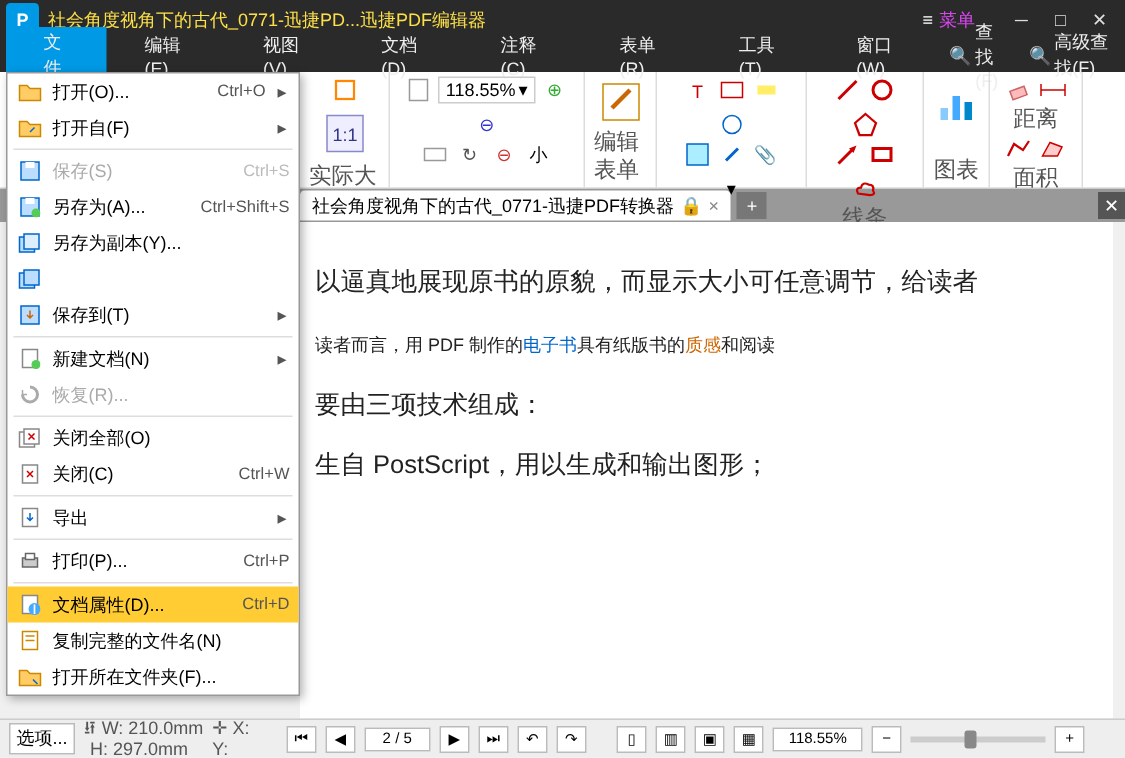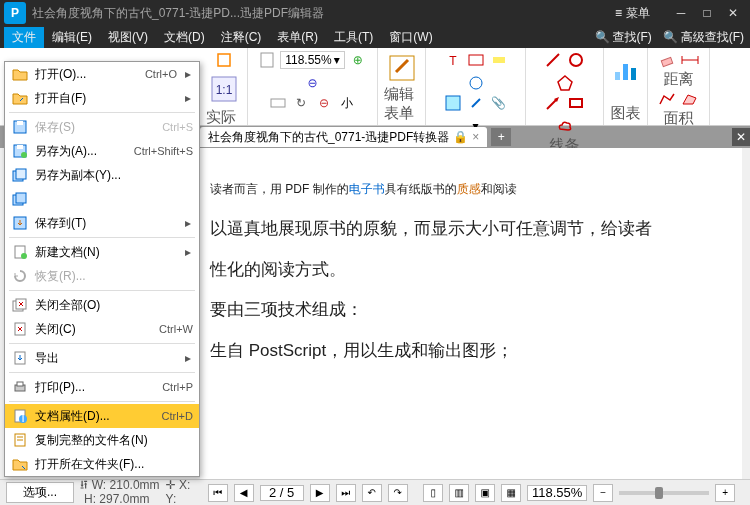--- a/index.html
+++ b/index.html
@@ -1,55 +1,55 @@
 <!DOCTYPE html>
 <html><head>
 <meta charset="utf-8">
 <style>
 *{margin:0;padding:0;box-sizing:border-box;font-family:"Microsoft YaHei",Arial,sans-serif;font-size:12px}
 body{width:750px;height:505px;background:#f0f0f0;overflow:hidden;position:relative}
 .titlebar{height:26px;background:#2a2a2a;color:#fff;display:flex;align-items:center;padding:0 4px}
 .logo{width:22px;height:22px;background:#0099e5;border-radius:3px;display:flex;align-items:center;justify-content:center;color:#fff;font-weight:bold;margin-right:6px}
-.title{flex:1;color:#a3a3a3}
-.menu-label{margin-right:18px;color:#e5e5e5;cursor:pointer}
+.title{flex:1;color:#fde047}
+.menu-label{margin-right:18px;color:#d946ef;cursor:pointer}
 .win-btn{width:26px;height:20px;display:flex;align-items:center;justify-content:center;color:#ddd;cursor:pointer}
 .menubar{height:22px;background:#2a2a2a;display:flex;align-items:center;padding-left:4px}
-.menubar .mitem{color:#eee;padding:2px 8px;cursor:pointer}
+.menubar .mitem{color:#eee;padding:2px 25px;cursor:pointer}
 .menubar .mitem.active{background:#0099e5}
 .menubar .spacer{flex:1}
 .find-btn{color:#eee;padding:2px 6px;cursor:pointer;display:flex;align-items:center;gap:2px}
 .ribbon{height:78px;background:#fff;border-bottom:1px solid #ccc;display:flex;padding-left:200px}
 .ribbon-group{border-right:1px solid #ddd;padding:2px 6px;display:flex;flex-direction:column;align-items:center;justify-content:space-between}
 .rg-icons{display:flex;flex-wrap:wrap;gap:3px;align-items:center;justify-content:center}
 .rg-label{font-size:15px;color:#555;text-align:left}
 .ric{width:20px;height:20px;display:flex;align-items:center;justify-content:center}
 .ric-lg{width:38px;height:38px}
 .zoom-box{display:flex;align-items:center;gap:2px;border:1px solid #ccc;padding:1px 4px}
 .tabbar{height:22px;background:#999;display:flex;align-items:center;padding-left:200px}
 .tab{background:#fff;height:20px;padding:0 8px;display:flex;align-items:center;gap:4px;border-radius:3px 3px 0 0}
 .tab-add{width:20px;height:18px;background:#777;margin-left:4px;display:flex;align-items:center;justify-content:center;color:#fff;cursor:pointer}
 .tab-close{margin-left:auto;width:18px;height:18px;background:#555;color:#fff;display:flex;align-items:center;justify-content:center;cursor:pointer}
 .doc{position:absolute;left:200px;top:148px;right:8px;bottom:26px;background:#fff;padding:20px 0 0 0}
 .doc p{font-size:17px;color:#222;line-height:2.4;padding:0 10px}
 .doc .kw1{color:#0066cc}
 .doc .kw2{color:#cc6600}
-.file-menu{position:absolute;left:4px;top:61px;width:196px;background:#fff;border:1px solid #999;box-shadow:2px 2px 6px rgba(0,0,0,0.3);z-index:10}
+.file-menu{position:absolute;left:4px;top:48px;width:196px;background:#fff;border:1px solid #999;box-shadow:2px 2px 6px rgba(0,0,0,0.3);z-index:10}
 .fm-item{height:24px;display:flex;align-items:center;padding:0 6px;cursor:pointer;gap:6px}
 .fm-item.disabled{color:#aaa}
 .fm-item.highlighted{background:#ffcc33}
 .fm-icon{width:18px;height:16px;display:flex;align-items:center;justify-content:center;flex-shrink:0}
 .fm-label{flex:1}
 .fm-shortcut{font-size:11px;color:#555}
 .fm-item.disabled .fm-shortcut{color:#bbb}
 .fm-arrow{width:10px;text-align:center;color:#555}
 .fm-sep{height:1px;background:#ddd;margin:2px 4px}
 .statusbar{position:absolute;bottom:0;left:0;right:0;height:26px;background:#eee;border-top:1px solid #ccc;display:flex;align-items:center;padding:0 6px;gap:6px}
 .sb-btn{width:20px;height:18px;border:1px solid #bbb;background:#fff;display:flex;align-items:center;justify-content:center;cursor:pointer;font-size:10px}
 .sb-info{font-size:10px;color:#555;line-height:1.1}
-.sb-input{width:44px;height:16px;border:1px solid #bbb;text-align:center;font-size:13px}
+.sb-input{width:44px;height:16px;border:1px solid #bbb;text-align:center;font-size:10px}
 .sb-slider{width:90px;height:4px;background:#ccc;position:relative}
 .sb-slider::after{content:"";position:absolute;left:40%;top:-4px;width:8px;height:12px;background:#888;border-radius:2px}
 svg{display:block}
 </style>
 </head>
 <body>
 
 <div class="titlebar">
   <div class="logo">P</div>
   <div class="title">社会角度视角下的古代_0771-迅捷PD...迅捷PDF编辑器</div>
@@ -74,21 +74,21 @@
       <span>🔍</span>
       <span>查找(F)</span>
     </div>
   <div class="find-btn">
       <span>🔍</span>
       <span>高级查找(F)</span>
     </div>
 </div>
 
 <div class="ribbon">
-  <div class="ribbon-group" style="width:48px">
+  <div class="ribbon-group" style="width:60px">
     <div class="rg-icons">
         <div class="ric">
           <svg width="20" height="20">
             <rect x="4" y="4" width="12" height="12" fill="none" stroke="#f80" stroke-width="1.5"></rect>
           </svg>
         </div>
       </div>
     <div class="rg-icons">
         <div class="ric ric-lg">
           <svg width="30" height="30">
@@ -257,23 +257,22 @@
   <div class="tab">
     <span>社会角度视角下的古代_0771-迅捷PDF转换器</span>
     <span>🔒</span>
     <span style="color:#888">×</span>
   </div>
   <div class="tab-add">+</div>
   <div class="tab-close">✕</div>
 </div>
 
 <div class="doc">
+  <p>以逼真地展现原书的原貌，而显示大小可任意调节，给读者</p>
   <p><span>读者而言，用 PDF 制作的</span><span class="kw1">电子书</span><span>具有纸版书的</span><span class="kw2">质感</span><span>和阅读</span></p>
-  <p>以逼真地展现原书的原貌，而显示大小可任意调节，给读者</p>
-  <p>性化的阅读方式。</p>
   <p>要由三项技术组成：</p>
   <p>生自 PostScript，用以生成和输出图形；</p>
 </div>
 
 <div class="file-menu" id="file-menu">
     <div class="fm-item">
       <span class="fm-icon">
         <svg width="16" height="14">
           <path d="M1 3h5l2 2h7v8H1z" fill="#fc6" stroke="#c80"></path>
         </svg>
@@ -431,21 +430,21 @@
         <svg width="16" height="14">
           <path d="M1 3h5l2 2h7v8H1z" fill="#fc6" stroke="#c80"></path>
           <path d="M10 9l3 3" stroke="#06c"></path>
         </svg>
       </span>
       <span class="fm-label">打开所在文件夹(F)...</span>
     </div>
   </div>
 
 <div class="statusbar">
-  <span style="border:1px solid #bbb;padding:1px 16px;background:#fff">选项...</span>
+  <span style="border:1px solid #bbb;padding:1px 4px;background:#fff">选项...</span>
   <div class="sb-info">
     <div style="display:flex;gap:4px">
         <span>⭿</span>
         <span>W: 210.0mm</span>
       </div>
     <div style="display:flex;gap:4px">
         <span></span>
         <span>H: 297.0mm</span>
       </div>
   </div>

